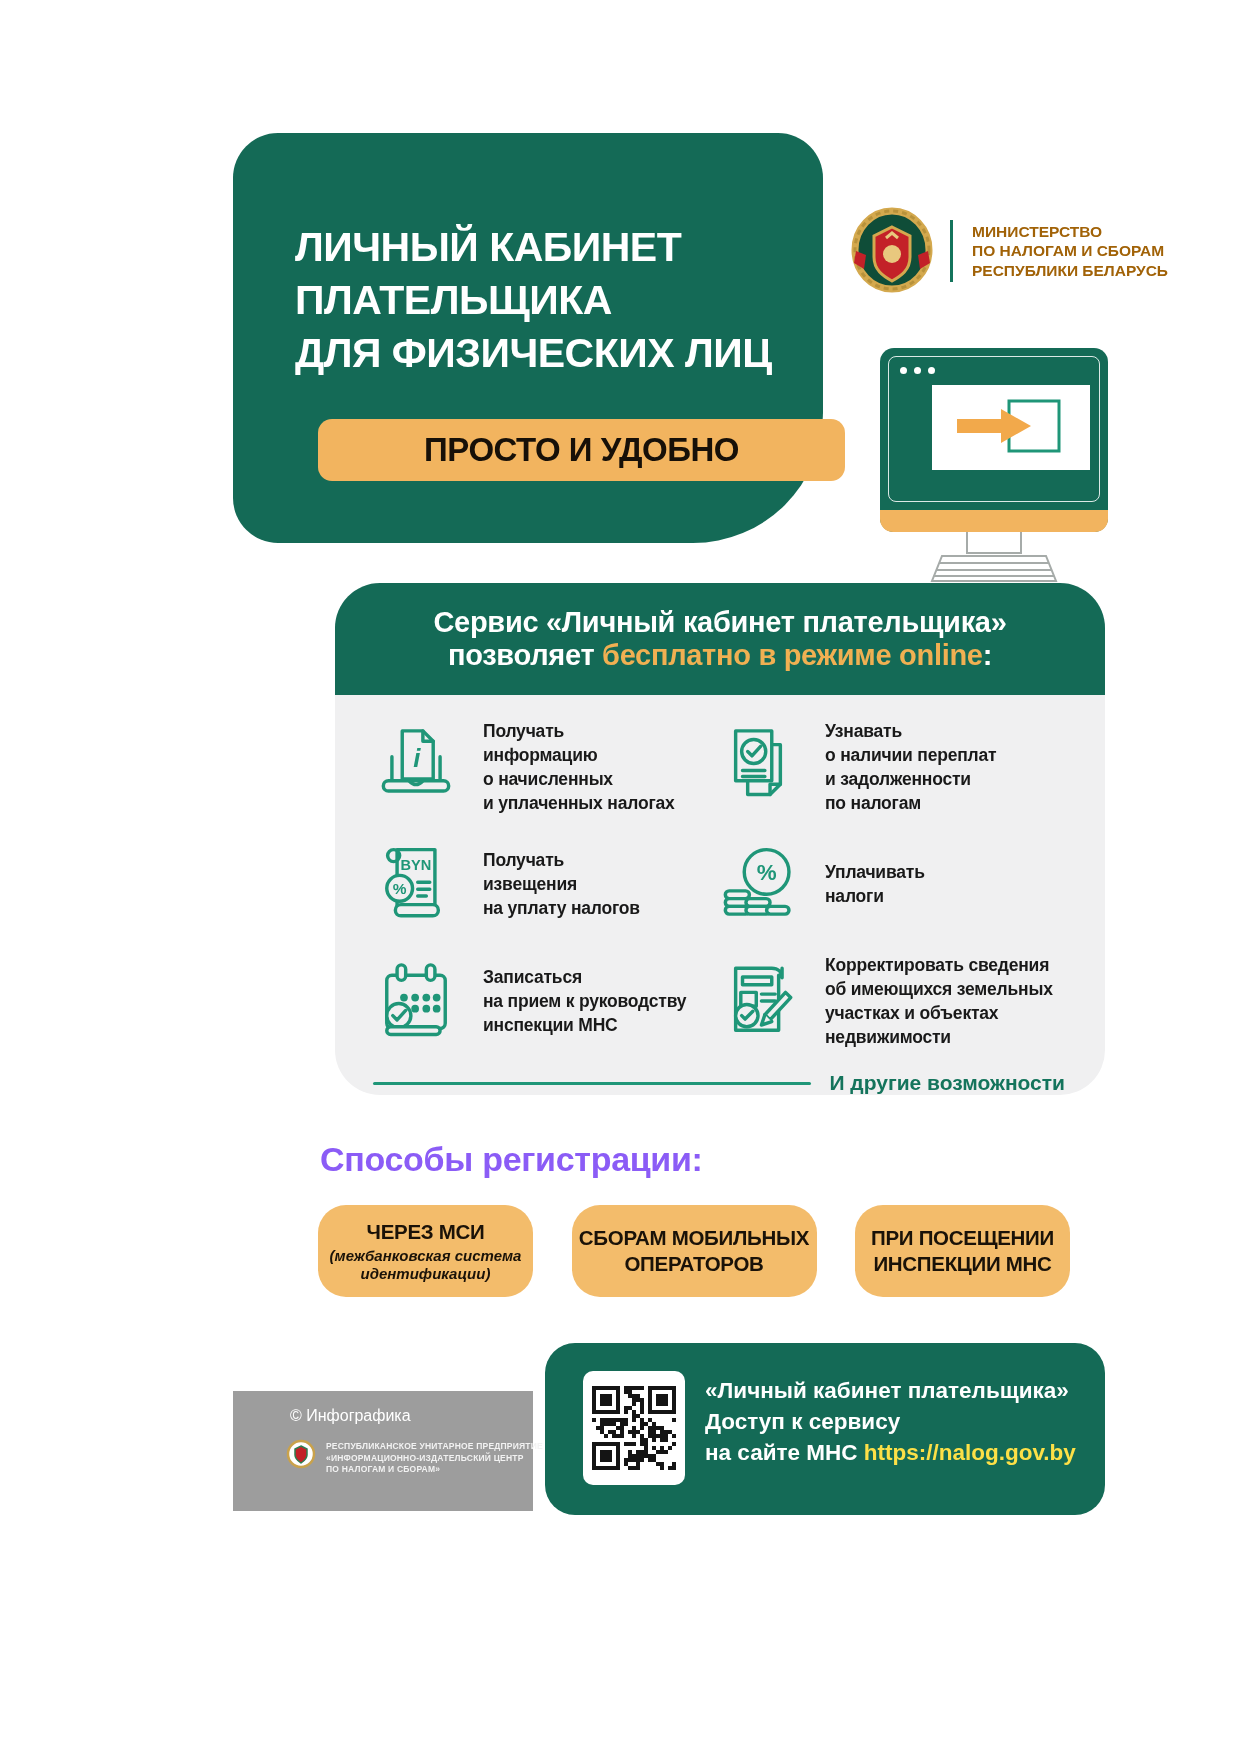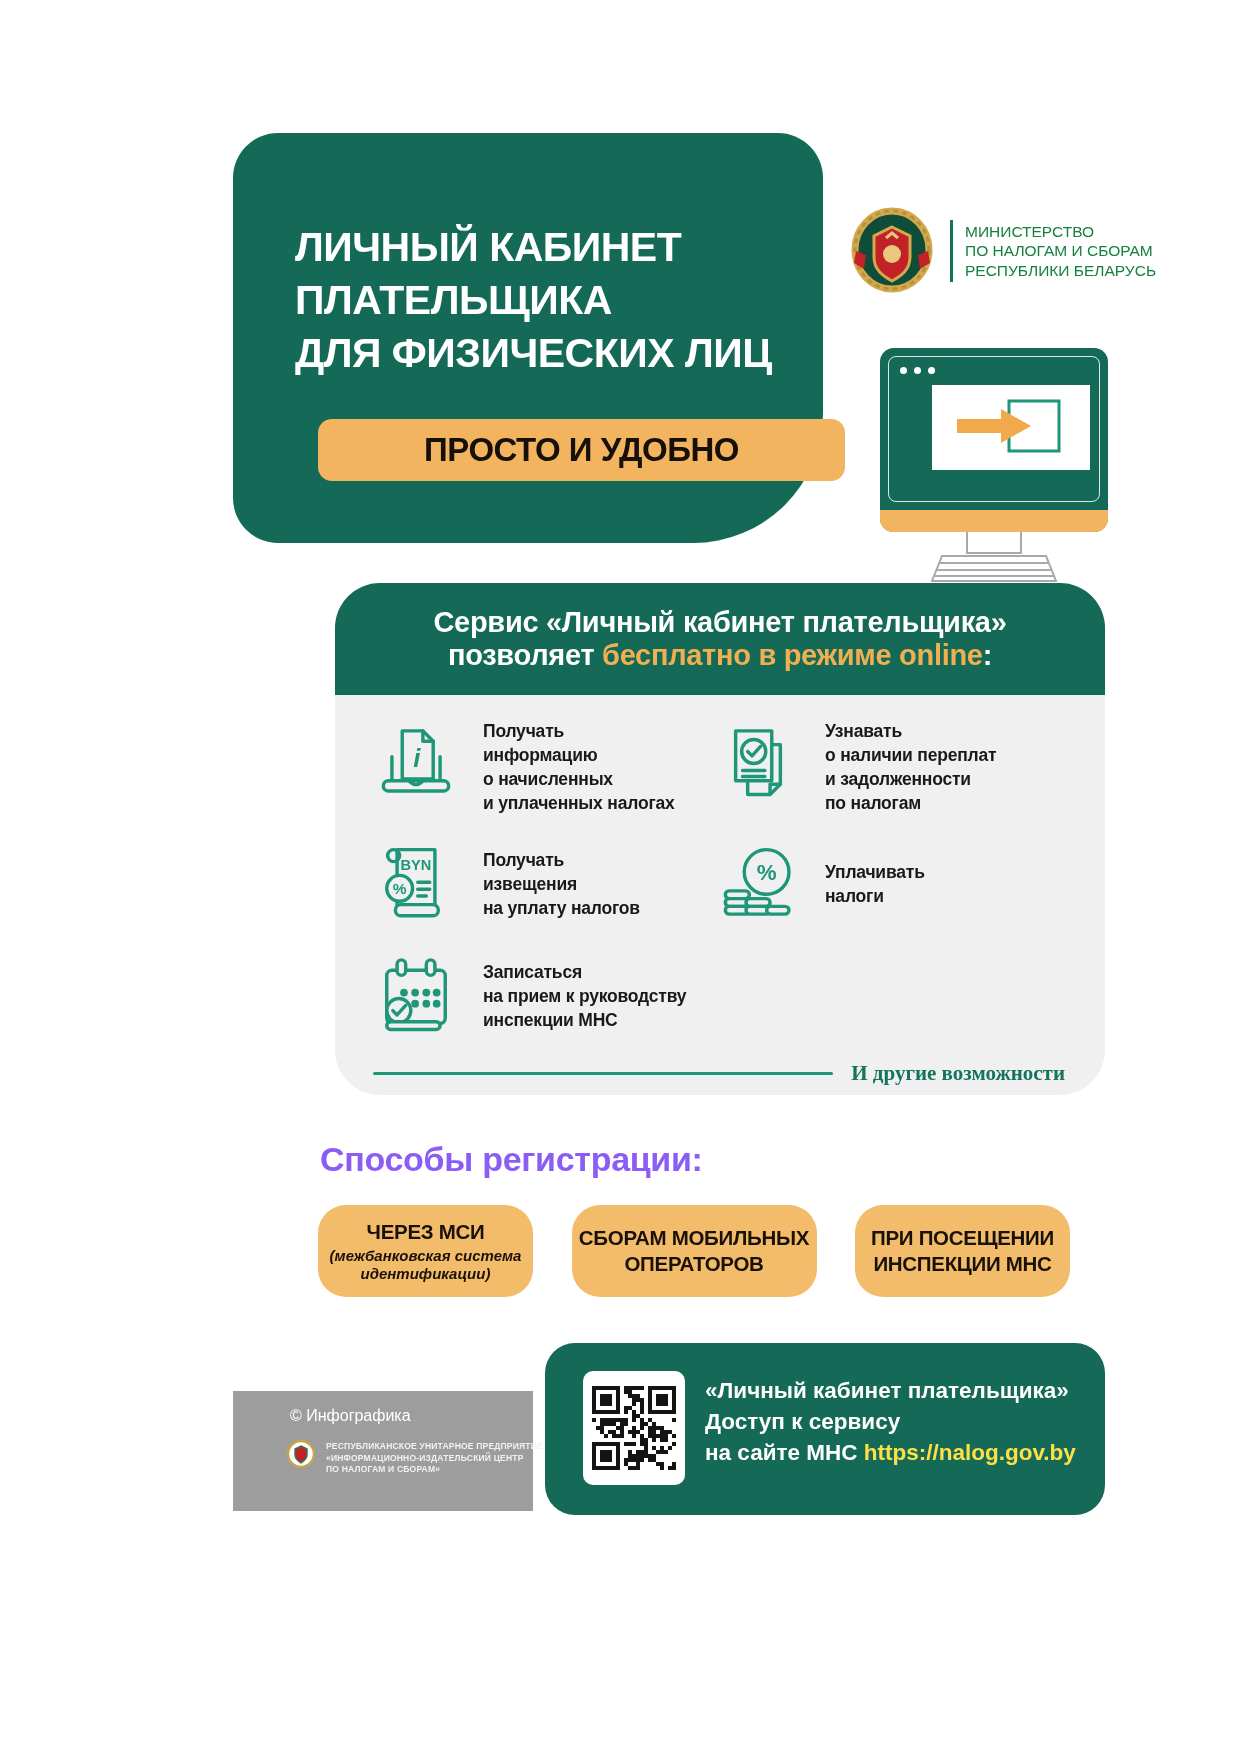--- a/index.html
+++ b/index.html
@@ -12,21 +12,21 @@
   .hero-title { position:absolute; left:62px; top:88px; color:#fff; font-size:41px;
                 line-height:53px; font-weight:bold; letter-spacing:-0.5px; white-space:pre; }
   .tagline { position:absolute; left:318px; top:419px; width:527px; height:62px;
              background:#F2B45F; border-radius:14px; display:flex; align-items:center;
              justify-content:center; z-index:2; }
   .tagline span { font-size:33px; font-weight:800; color:#171008; letter-spacing:-0.5px; }
 
   
   .ministry { position:absolute; left:848px; top:205px; display:flex; align-items:center; }
   .ministry-sep { width:3px; height:62px; background:#14745C; margin:0 12px 0 14px; }
-  .ministry-name { color:#15803d; font-size:15.5px; font-weight:normal; line-height:19.5px; white-space:pre; }
+  .ministry-name { color:#a16207; font-size:15.5px; font-weight:bold; line-height:19.5px; white-space:pre;margin-left:7px; }
 
   
   .monitor-screen { position:absolute; left:880px; top:348px; width:228px; height:184px;
                     background:#146A56; border-radius:14px; }
   .monitor-screen::after { content:""; position:absolute; left:8px; right:8px; top:8px; bottom:30px;
                     border:1.5px solid rgba(255,255,255,.85); border-radius:8px; }
   .monitor-dot { position:absolute; width:7px; height:7px; border-radius:50%; background:#fff; top:19px; }
   .monitor-panel { position:absolute; left:52px; top:37px; width:158px; height:85px;
                    background:#fff; z-index:3; display:flex; align-items:center; justify-content:center; }
   .monitor-strip { position:absolute; left:0; right:0; bottom:0; height:22px;
@@ -41,21 +41,21 @@
   .card-header { height:112px; background:#146A56; display:flex; flex-direction:column;
                  align-items:center; justify-content:center; }
   .card-header .l1, .card-header .l2 { font-size:29px; font-weight:bold; color:#fff; letter-spacing:-0.3px; }
   .card-header .hl { color:#F0B052;margin-top:16px; }
   .features { display:grid; grid-template-columns:310px 350px; column-gap:32px;
               row-gap:26px; padding:24px 0 0 38px; }
   .feature { display:flex; align-items:center; }
   .f-icon { width:86px; height:86px; flex:0 0 86px; margin-right:24px; }
   .f-text { font-size:17.5px; font-weight:bold; color:#191919; line-height:24px;
             letter-spacing:-0.2px; white-space:pre; }
-  .more-row { display:flex; align-items:center; margin:22px 40px 0 38px;font-family:Liberation Serif, serif; }
+  .more-row { display:flex; align-items:center; margin:22px 40px 0 38px; }
   .more-line { flex:1; height:3px; background:#1F9678; border-radius:2px; }
   .more-label { margin-left:18px; font-size:21px; font-weight:bold; color:#14745C; white-space:pre; }
 
   
   .reg-heading { position:absolute; left:320px; top:1140px; font-size:34px; font-weight:bold;
                  color:#8b5cf6; letter-spacing:-0.3px; }
   .methods { position:absolute; left:318px; top:1205px; width:752px; display:flex;
              justify-content:space-between; }
   .method { background:#F3BC6B; border-radius:28px; height:92px; display:flex; flex-direction:column;
             align-items:center; justify-content:center; text-align:center; padding:6px 10px; }
@@ -228,20 +228,38 @@
             <circle cx="30" cy="67" r="14" fill="#F0F0F1"></circle>
             <path d="M23 67 l5 5 l10 -11"></path>
             <rect x="16" y="80" width="62" height="9" rx="4.5" fill="#F0F0F1"></rect>
           </svg>
         </span>
         <div class="f-text">Записаться
 на прием к руководству
 инспекции МНС</div>
       </div>
 
+      <div class="feature">
+        <span class="f-icon">
+          <svg viewBox="0 0 100 100" fill="none" stroke="#1F9678" stroke-width="4" stroke-linecap="round" stroke-linejoin="round">
+            <path d="M24 12 H66 C73 12 78 16 78 23 V12 M24 12 V84 H74 V20" fill="#F0F0F1"></path>
+            <rect x="32" y="22" width="34" height="9"></rect>
+            <rect x="30" y="40" width="18" height="16"></rect>
+            <path d="M54 42 H70 M54 50 H70"></path>
+            <circle cx="37" cy="67" r="13" fill="#F0F0F1"></circle>
+            <path d="M31 67 l4 4 l9 -9"></path>
+            <path d="M82 40 L88 46 L64 72 L58 66 Z" fill="#F0F0F1"></path>
+            <path d="M58 66 L54 78 L66 74" fill="#F0F0F1"></path>
+          </svg>
+        </span>
+        <div class="f-text">Корректировать сведения
+об имеющихся земельных
+участках и объектах
+недвижимости</div>
+      </div>
 
     </div>
 
     <div class="more-row">
       <div class="more-line"></div>
       <div class="more-label">И другие возможности</div>
     </div>
   </section>
 
   <h2 class="reg-heading">Способы регистрации:</h2>

